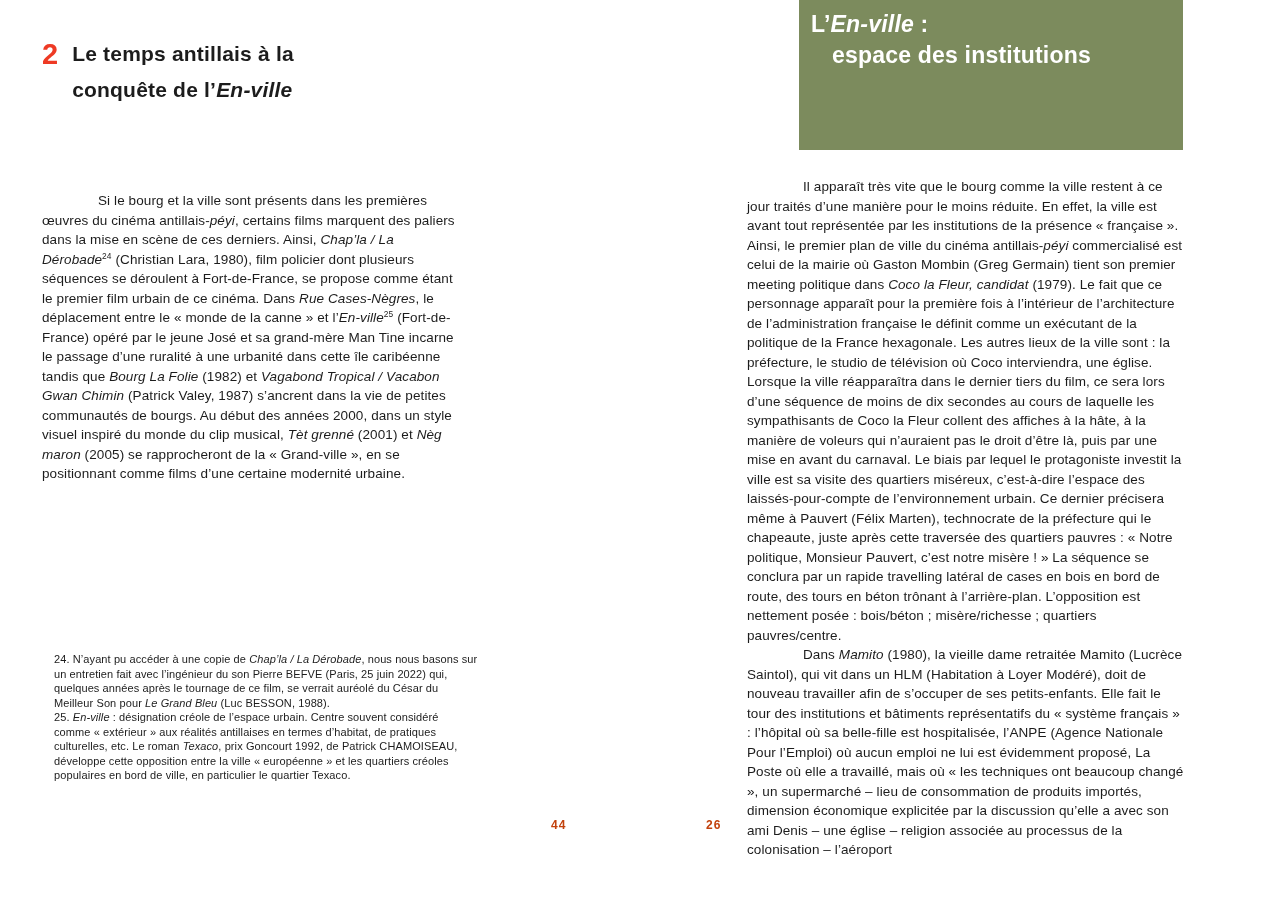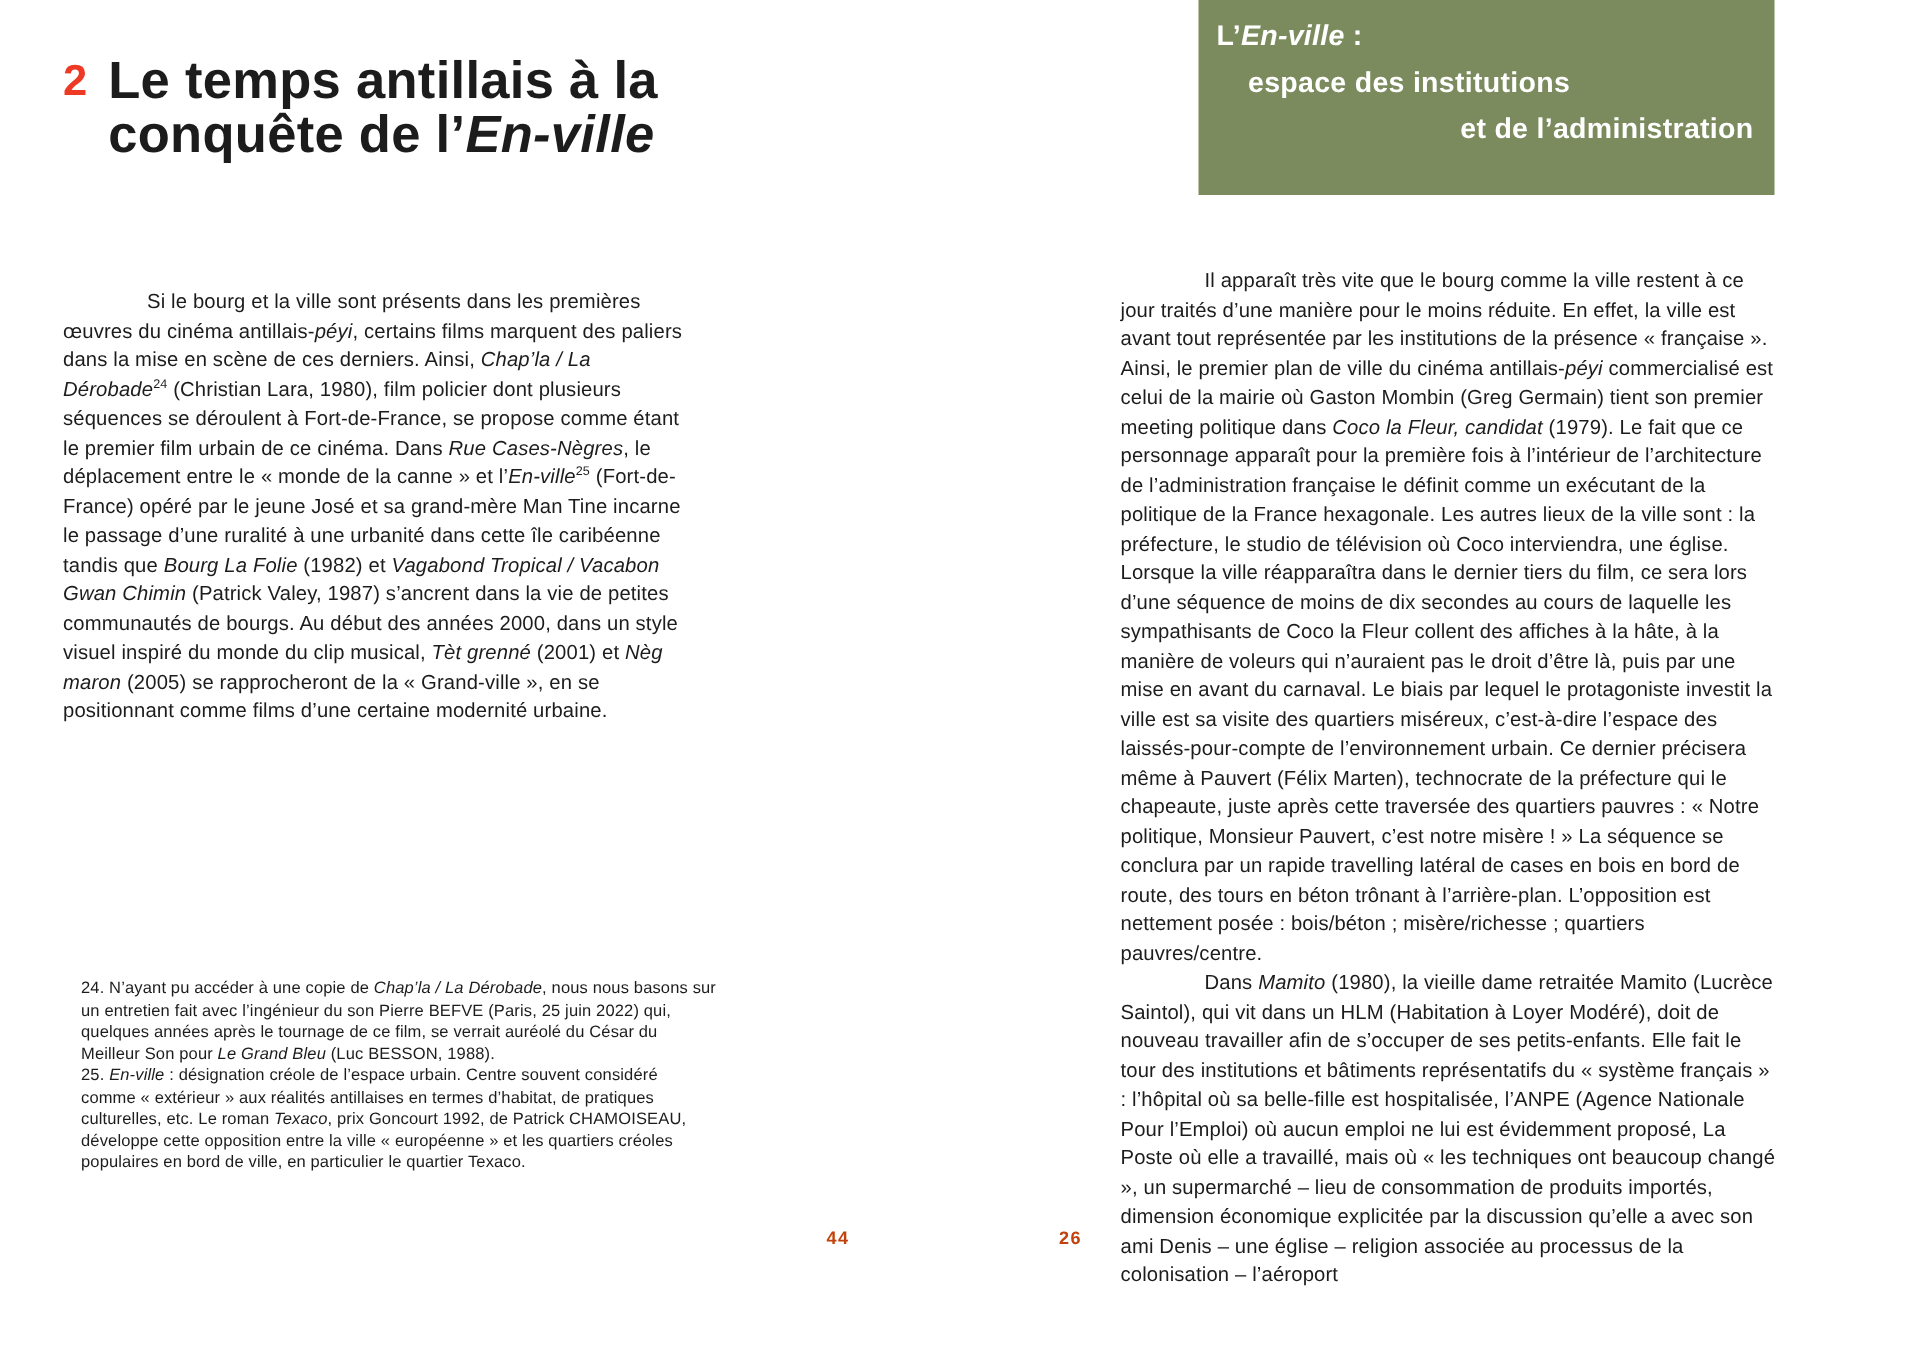--- a/index.html
+++ b/index.html
@@ -25,21 +25,21 @@
     display: flex;
     align-items: flex-start;
   }
   .chapter-number {
     font-size: 29px;
     font-weight: bold;
     line-height: 36px;
     margin-right: 14px;
   }
   .chapter-title {
-    font-size: 35px;
+    font-size: 21px;
     font-weight: bold;
     line-height: 36px;
     letter-spacing: 0.2px;
     width: 390px;
   }
 
   .body-col {
     font-size: 13.5px;
     line-height: 19.5px;
     letter-spacing: 0.1px;
@@ -68,26 +68,26 @@
     letter-spacing: 0.1px;
   }
   .footnotes p { margin: 0; }
 
   
   .section-banner {
     position: absolute;
     left: 799px;
     top: 0;
     width: 384px;
-    height: 130px;
+    height: 150px;
     box-sizing: border-box;
     padding: 9px 12px 0 12px;
     color: #ffffff;
     font-weight: bold;
-    font-size: 19px;
+    font-size: 23px;
     line-height: 31px;
     letter-spacing: 0.2px;
   }
   .banner-line2 { padding-left: 21px; }
   .banner-line3 { text-align: right; padding-right: 2px; }
 
   .right-body {
     position: absolute;
     left: 747px;
     top: 177px;
@@ -121,21 +121,20 @@
   </div>
 
   <div class="footnotes">
     <p>24. N’ayant pu accéder à une copie de <i>Chap’la / La Dérobade</i>, nous nous basons sur un entretien fait avec l’ingénieur du son Pierre BEFVE (Paris, 25 juin 2022) qui, quelques années après le tournage de ce film, se verrait auréolé du César du Meilleur Son pour <i>Le Grand Bleu</i> (Luc BESSON, 1988).</p>
     <p>25. <i>En-ville</i> : désignation créole de l’espace urbain. Centre souvent considéré comme « extérieur » aux réalités antillaises en termes d’habitat, de pratiques culturelles, etc. Le roman <i>Texaco</i>, prix Goncourt 1992, de Patrick CHAMOISEAU, développe cette opposition entre la ville « européenne » et les quartiers créoles populaires en bord de ville, en particulier le quartier Texaco.</p>
   </div>
 
   <div class="section-banner" style="background: rgb(124, 139, 93);">
     <div class="banner-line1">L’<i>En-ville</i> :</div>
     <div class="banner-line2">espace des institutions</div>
-    <div class="banner-line3">et de l’administration</div>
   </div>
 
   <div class="right-body body-col">
     <p>Il apparaît très vite que le bourg comme la ville restent à ce jour traités d’une manière pour le moins réduite. En effet, la ville est avant tout représentée par les institutions de la présence « française ». Ainsi, le premier plan de ville du cinéma antillais-<i>péyi</i> commercialisé est celui de la mairie où Gaston Mombin (Greg Germain) tient son premier meeting politique dans <i>Coco la Fleur, candidat</i> (1979). Le fait que ce personnage apparaît pour la première fois à l’intérieur de l’architecture de l’administration française le définit comme un exécutant de la politique de la France hexagonale. Les autres lieux de la ville sont : la préfecture, le studio de télévision où Coco interviendra, une église. Lorsque la ville réapparaîtra dans le dernier tiers du film, ce sera lors d’une séquence de moins de dix secondes au cours de laquelle les sympathisants de Coco la Fleur collent des affiches à la hâte, à la manière de voleurs qui n’auraient pas le droit d’être là, puis par une mise en avant du carnaval. Le biais par lequel le protagoniste investit la ville est sa visite des quartiers miséreux, c’est-à-dire l’espace des laissés-pour-compte de l’environnement urbain. Ce dernier précisera même à Pauvert (Félix Marten), technocrate de la préfecture qui le chapeaute, juste après cette traversée des quartiers pauvres : « Notre politique, Monsieur Pauvert, c’est notre misère ! » La séquence se conclura par un rapide travelling latéral de cases en bois en bord de route, des tours en béton trônant à l’arrière-plan. L’opposition est nettement posée : bois/béton ; misère/richesse ; quartiers pauvres/centre.</p>
     <p>Dans <i>Mamito</i> (1980), la vieille dame retraitée Mamito (Lucrèce Saintol), qui vit dans un HLM (Habitation à Loyer Modéré), doit de nouveau travailler afin de s’occuper de ses petits-enfants. Elle fait le tour des institutions et bâtiments représentatifs du « système français » : l’hôpital où sa belle-fille est hospitalisée, l’ANPE (Agence Nationale Pour l’Emploi) où aucun emploi ne lui est évidemment proposé, La Poste où elle a travaillé, mais où « les techniques ont beaucoup changé », un supermarché – lieu de consommation de produits importés, dimension économique explicitée par la discussion qu’elle a avec son ami Denis – une église – religion associée au processus de la colonisation – l’aéroport</p>
   </div>
 
   <div class="folio folio-left">44</div>
   <div class="folio folio-right">26</div>
 

